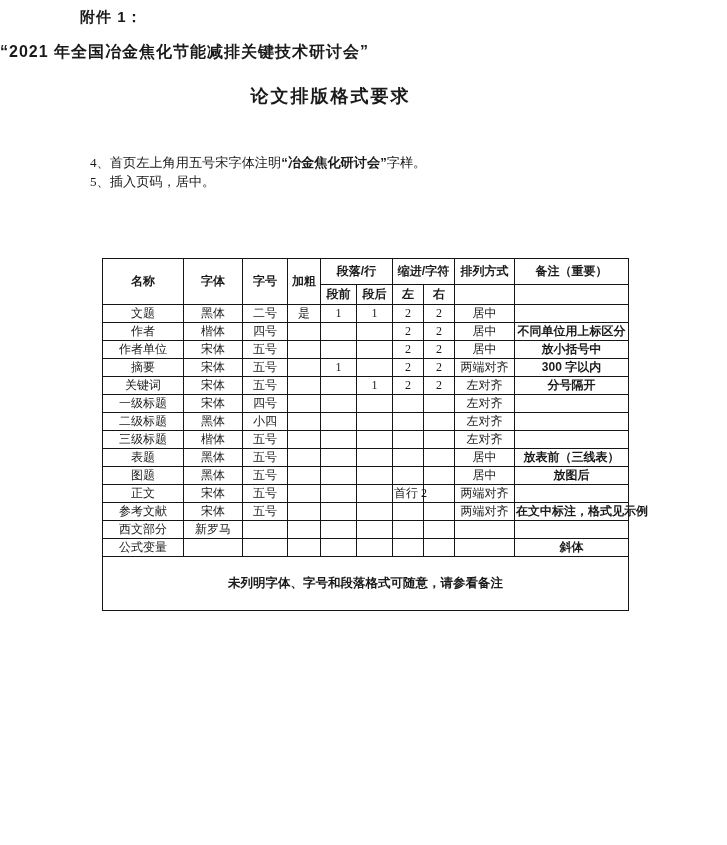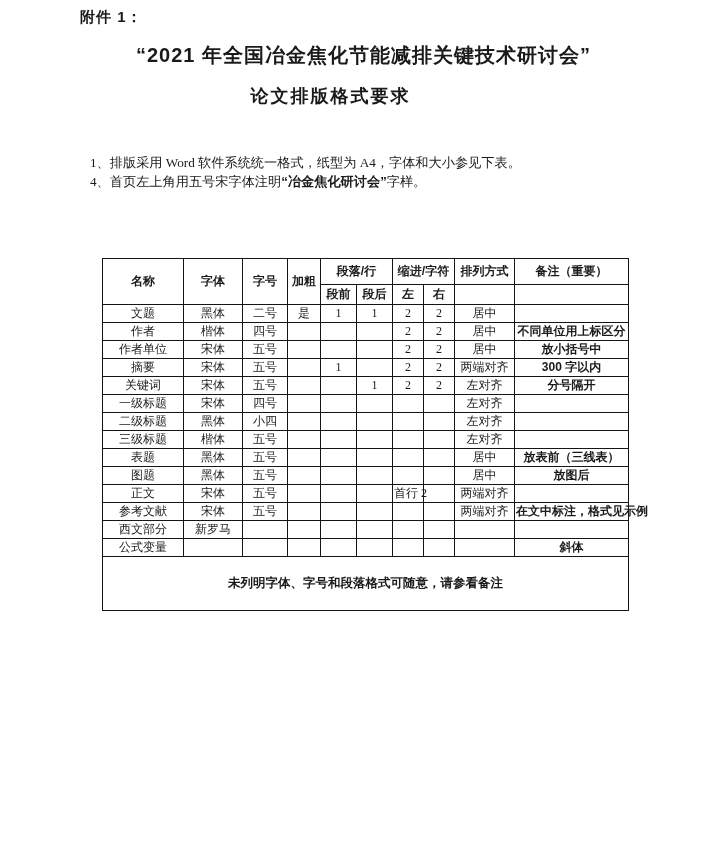--- a/index.html
+++ b/index.html
@@ -22,24 +22,23 @@
     top: 8px;
     font-family: "Liberation Sans", sans-serif;
     font-weight: 700;
     font-size: 15px;
     letter-spacing: 1px;
   }
   #doc-title {
     left: 0;
     top: 42px;
     width: 727px;
-    text-align: center;
-    font-family: "Liberation Sans", sans-serif;
-    font-weight: 700;
-    font-size: 20px;
+    font-family: "Liberation Sans", sans-serif;
+    font-weight: 700;
+    font-size: 16px;
     letter-spacing: 1px;
   }
   #doc-subtitle {
     left: 0;
     top: 84px;
     width: 661px;
     text-align: center;
     font-family: Liberation Mono, monospace;
     font-weight: 700;
     font-size: 18px;
@@ -99,22 +98,22 @@
 </head>
 <body>
 
 <div class="abs" id="attachment-label">附件 1：</div>
 
 <div class="abs" id="doc-title">“2021 年全国冶金焦化节能减排关键技术研讨会”</div>
 
 <div class="abs" id="doc-subtitle">论文排版格式要求</div>
 
 <div class="abs" id="instructions">
-  <div class="instruction-line"><span>1、</span><span>排版采用 Word 软件系统统一格式，纸型为 A4，字体和大小参见下表。</span></div>
   <div class="instruction-line"><span>4、</span><span>首页左上角用五号宋字体注明</span><span class="instr-bold">“冶金焦化研讨会”</span><span>字样。</span></div>
+  <div class="instruction-line"><span>5、</span><span>插入页码，居中。</span></div>
 </div>
 
 <table id="format-table">
   <colgroup>
     <col style="width:81px">
       <col style="width:59px">
       <col style="width:45px">
       <col style="width:33px">
     <col style="width:36px">
       <col style="width:36px">

